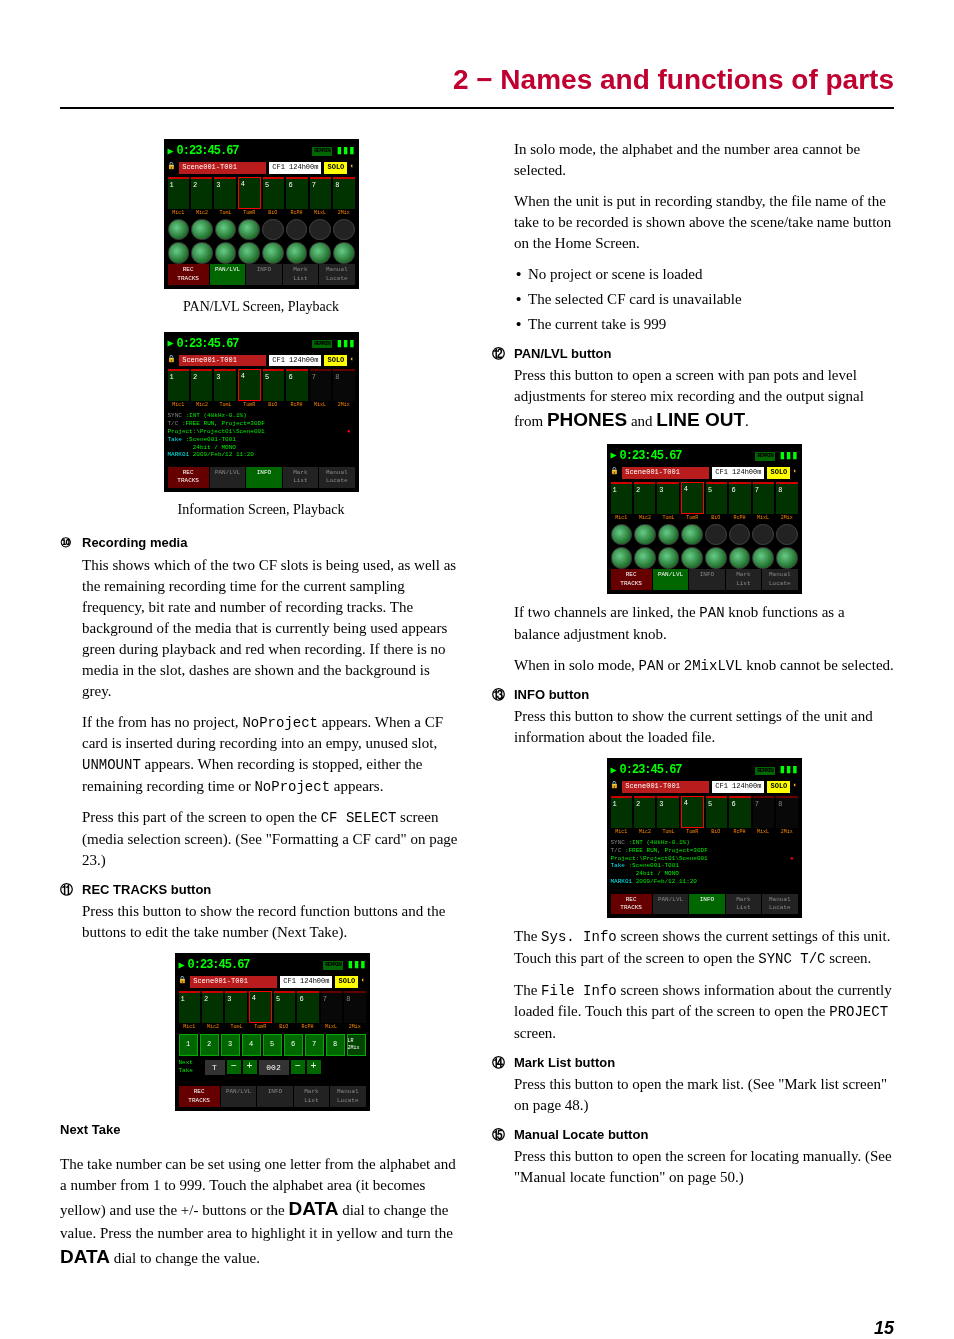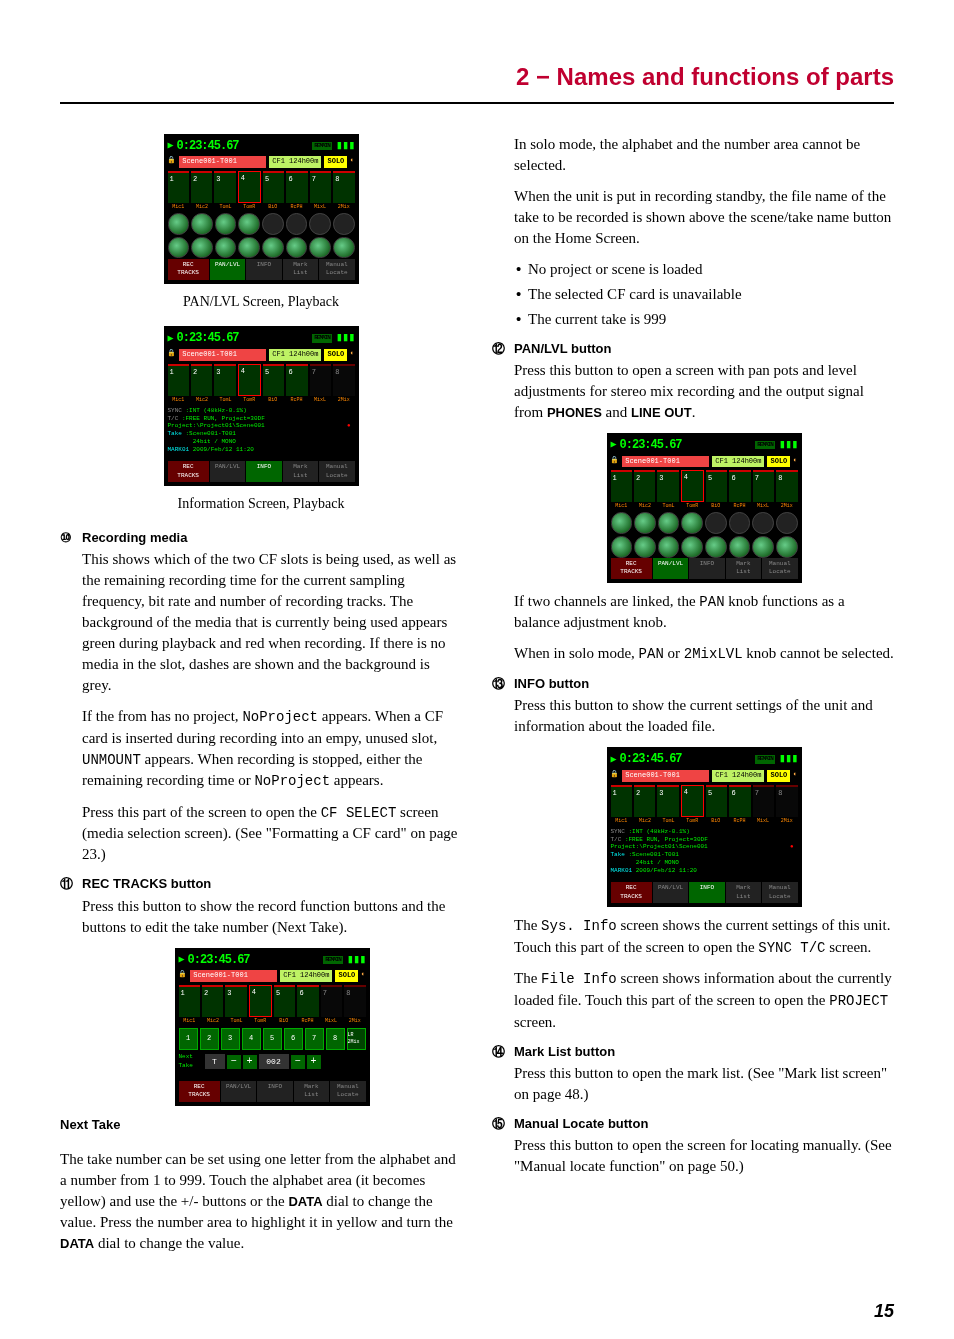--- a/index.html
+++ b/index.html
@@ -11,21 +11,21 @@
   color: #000;
   background: #fff;
   width: 954px;
 }
 .page {
   padding: 60px 60px 30px 60px;
 }
 .chapter-title {
   font-family: Arial, Helvetica, sans-serif;
   font-weight: bold;
-  font-size: 24px;
+  font-size: 28px;
   color: #c00030;
   text-align: right;
   padding-bottom: 8px;
   border-bottom: 2px solid #000;
   margin-bottom: 30px;
 }
 .columns {
   display: flex;
   gap: 30px;
 }
@@ -60,22 +60,22 @@
 .device-top .time { flex: 1; }
 .device-top .remain { background: #060; color: #000; font-size: 6px; padding: 0 2px; }
 .device-top .batt { color: #0f0; }
 .device-scene {
   display: flex;
   gap: 3px;
   margin-top: 2px;
   font-size: 7px;
 }
 .device-scene .lock { color: #fff; }
-.device-scene .name { background: #ef4444; color: #fff; padding: 1px 3px; flex: 1; }
-.device-scene .cf { background: #bef264; color: #000; padding: 1px 3px; }
+.device-scene .name { background: #b91c1c; color: #fff; padding: 1px 3px; flex: 1; }
+.device-scene .cf { background: #ffffff; color: #000; padding: 1px 3px; }
 .device-scene .solo { background: #ff0; color: #000; padding: 1px 3px; font-weight: bold; }
 .device-scene .circle { color: #fa4; }
 .device-meters {
   display: flex;
   gap: 2px;
   margin-top: 3px;
 }
 .device-meters .m {
   flex: 1;
   height: 30px;
@@ -209,21 +209,21 @@
   margin-bottom: 10px;
 }
 .item-body p { margin: 0 0 10px 0; }
 .subhead {
   font-family: Arial, Helvetica, sans-serif;
   font-weight: bold;
   font-size: 13px;
   margin-top: 10px;
   margin-bottom: 4px;
 }
-.sans-bold { font-family: Arial, Helvetica, sans-serif; font-weight: bold; font-size: 13px; }
+.sans-bold { font-family: Arial, Helvetica, sans-serif; font-weight: bold; font-size: 19px; }
 .mono { font-family: 'Courier New', Courier, monospace; font-size: 14px; }
 .footer {
   text-align: right;
   font-style: italic;
   font-family: Arial, Helvetica, sans-serif;
   font-size: 11px;
   margin-top: 30px;
 }
 .footer .pn {
   font-style: italic;

